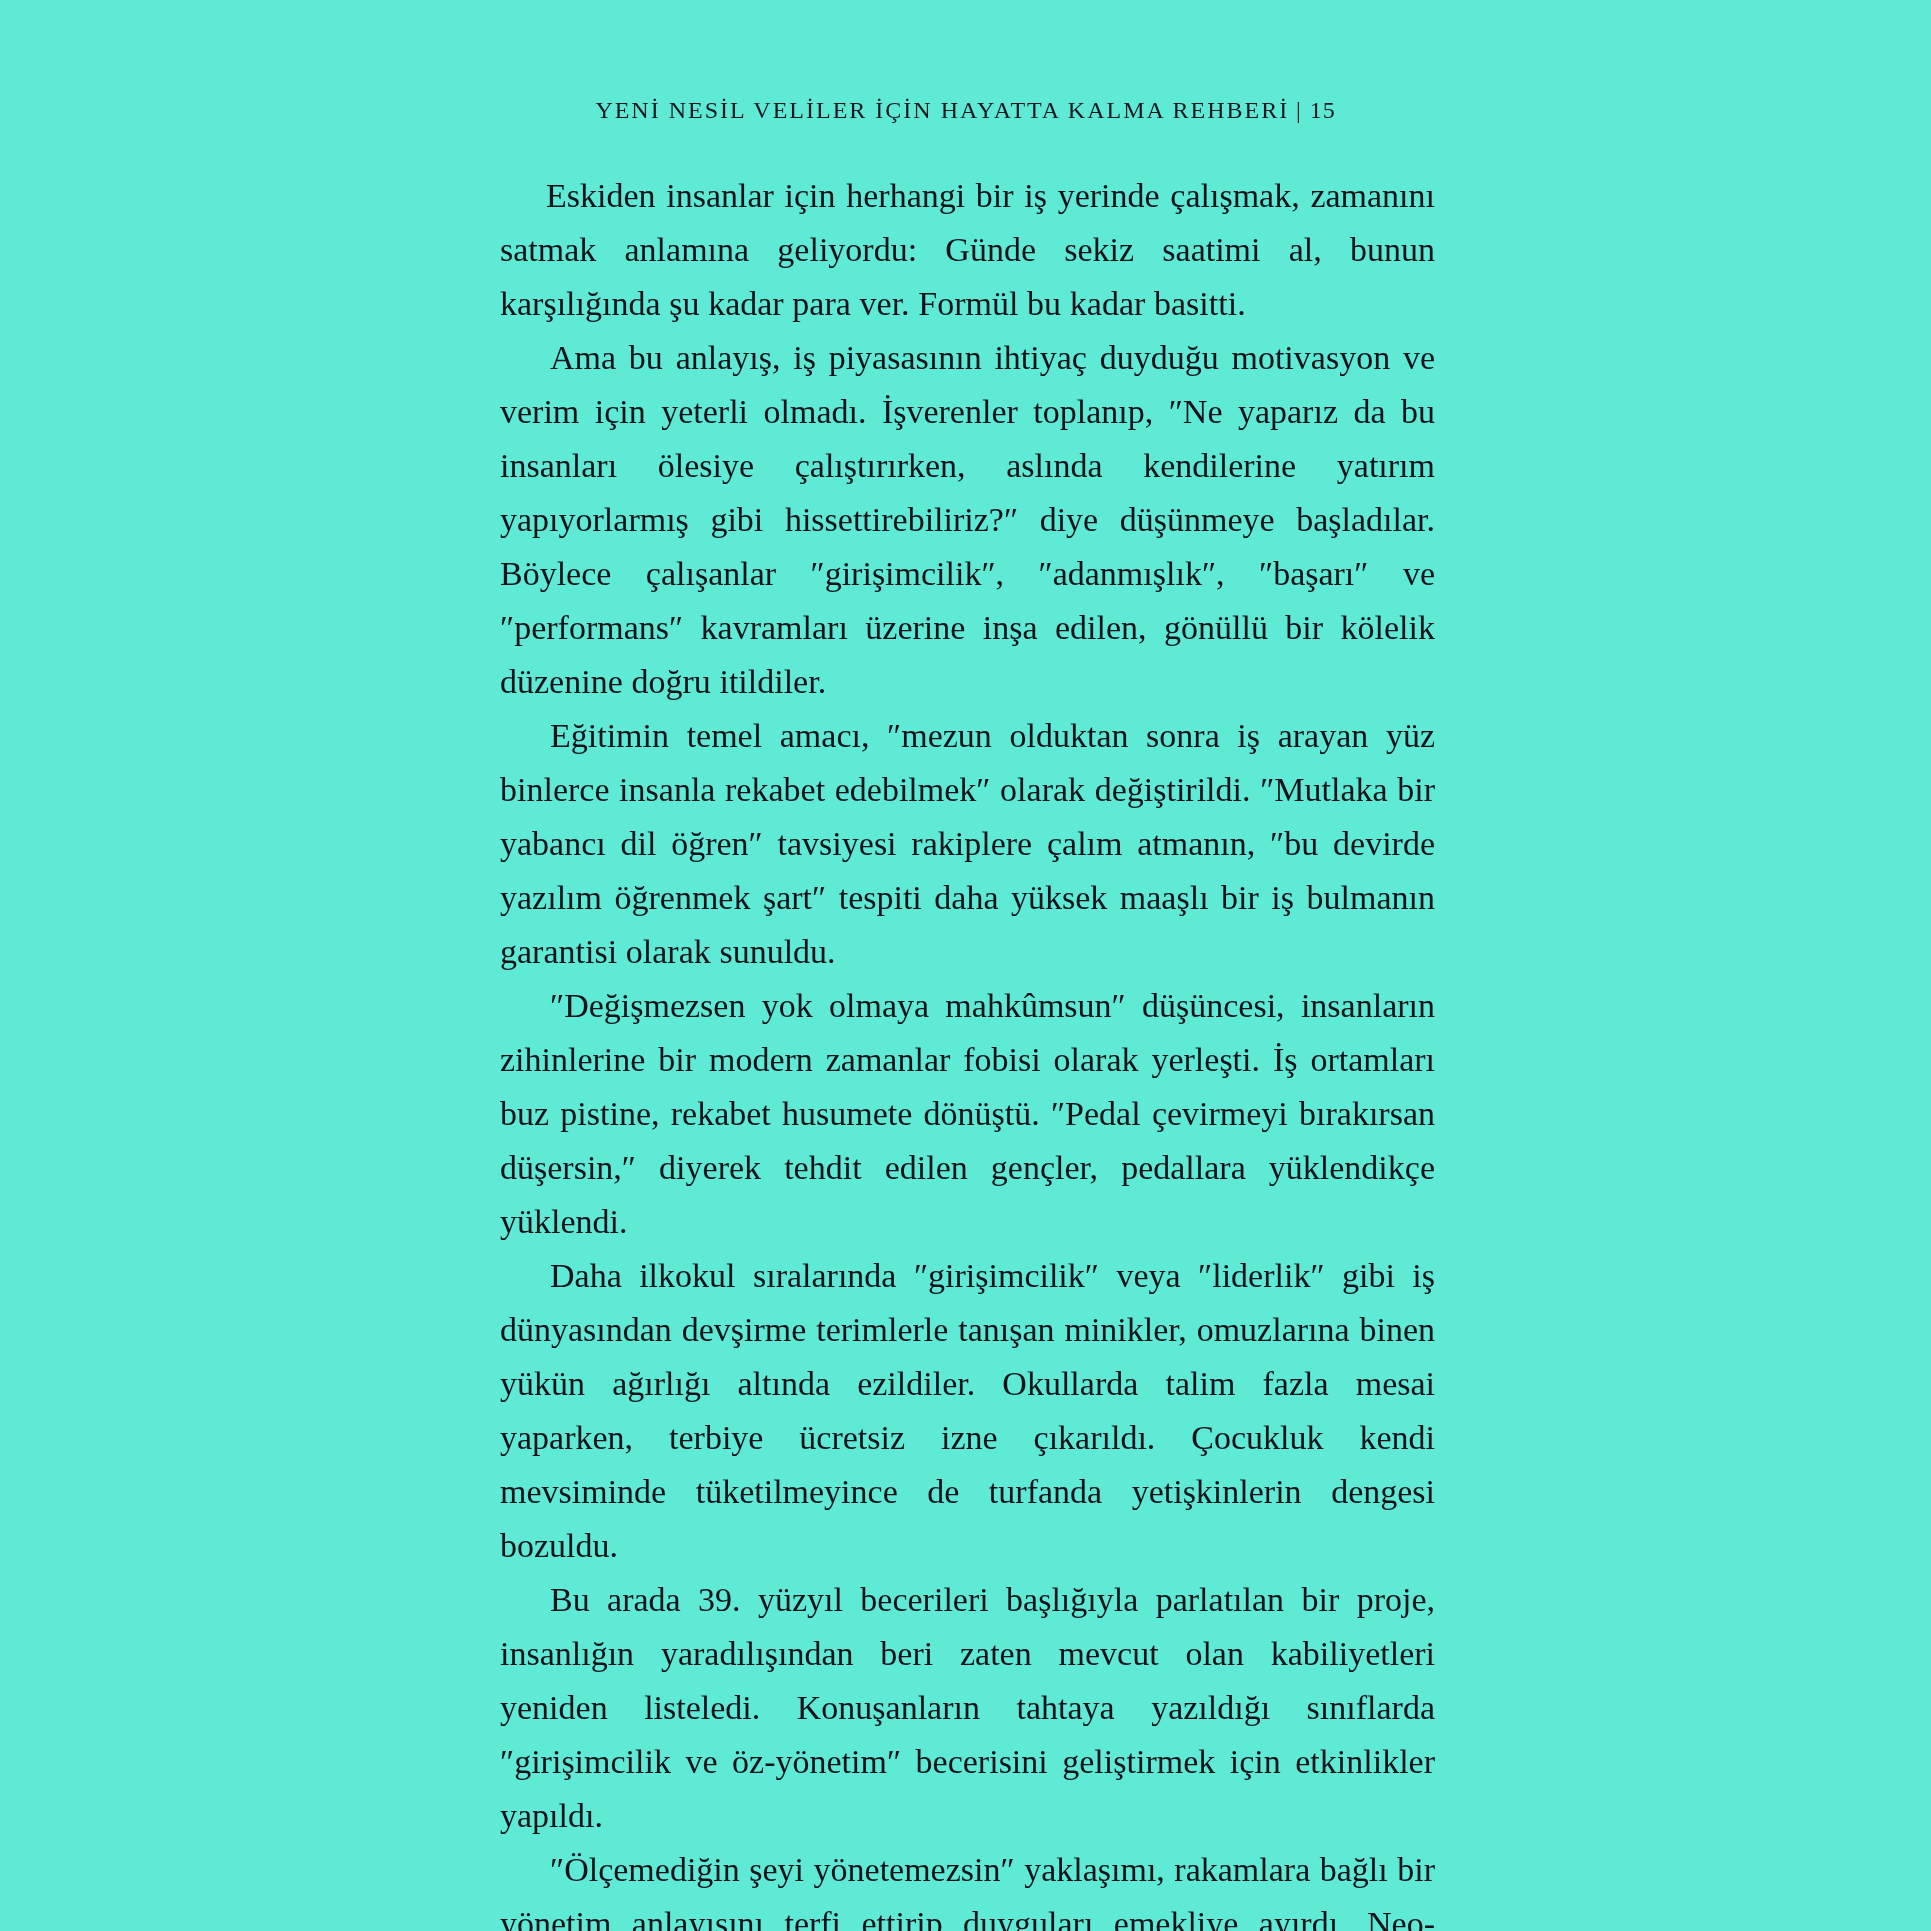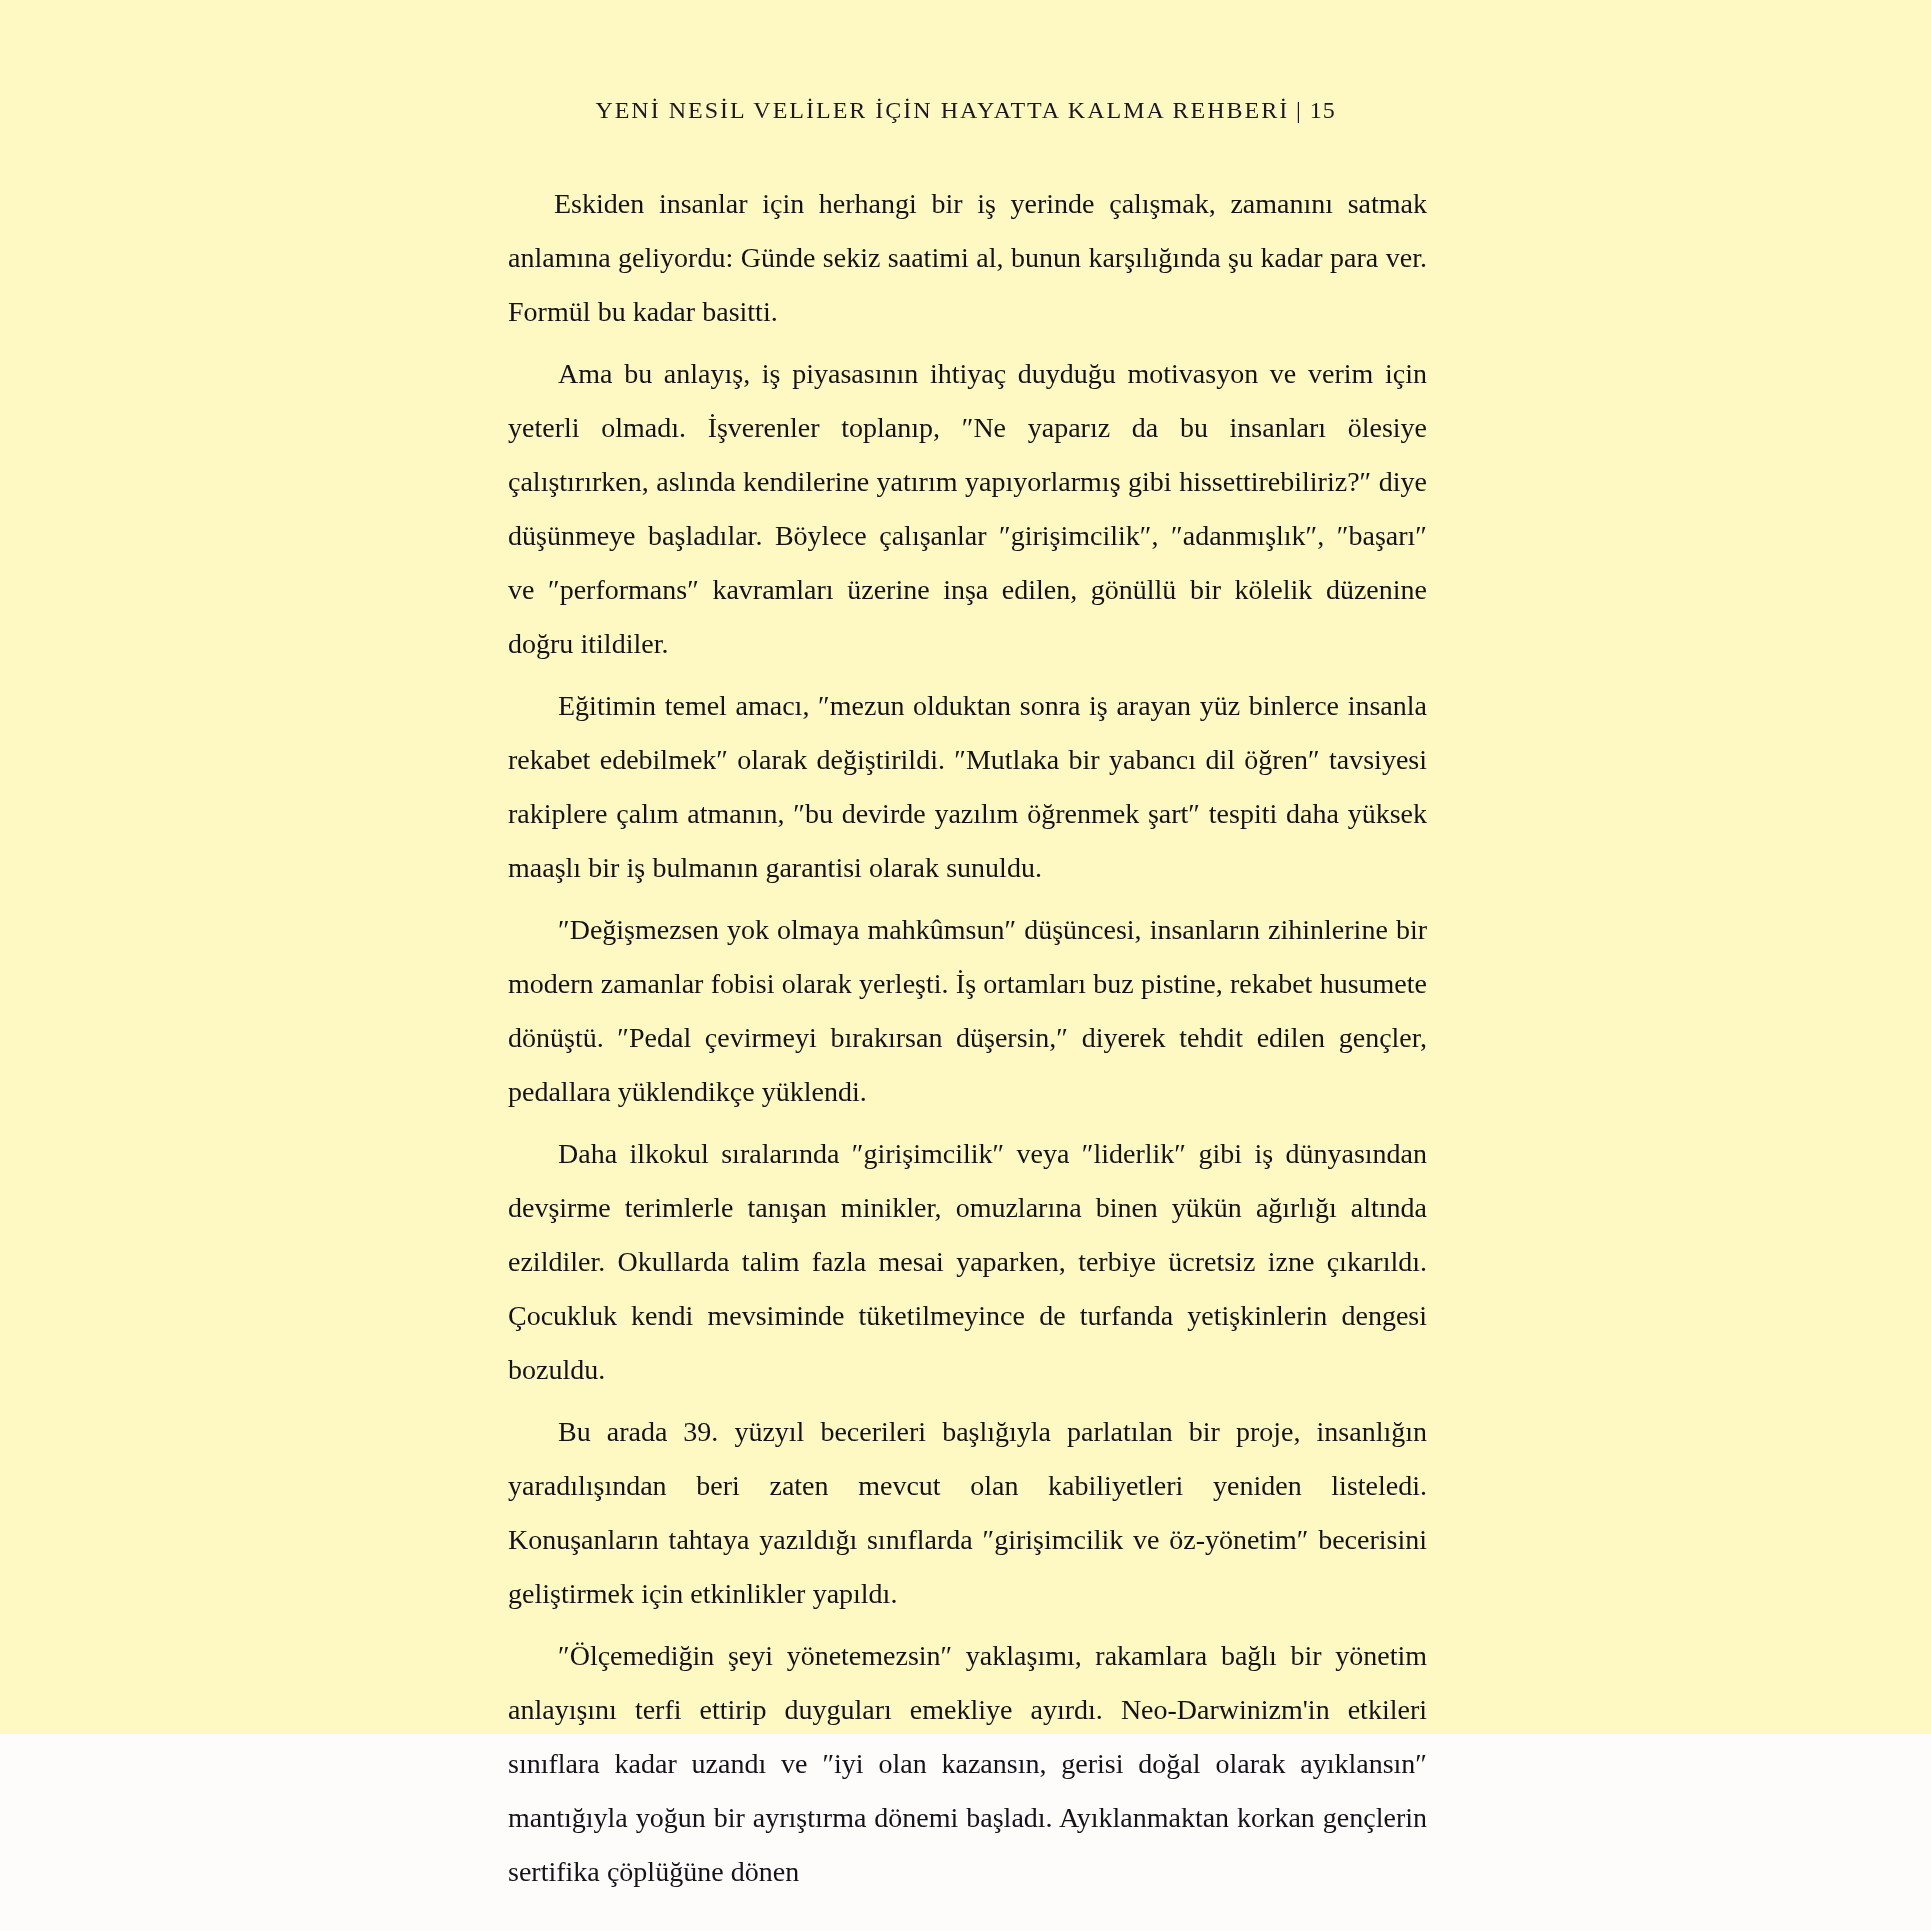--- a/index.html
+++ b/index.html
@@ -10,22 +10,22 @@
   body {
     width: 1931px;
     height: 1931px;
     font-family: "Liberation Serif", "DejaVu Serif", serif;
     color: #15131a;
     overflow: hidden;
   }
   .page {
     position: relative;
     width: 1931px;
-    height: 1734px;
-    background: #fef9c3;
+    height: 1931px;
+    background: #5eead4;
     box-sizing: border-box;
   }
   .running-head {
     position: absolute;
     top: 97px;
     left: 0;
     width: 1931px;
     text-align: center;
     font-family: "Liberation Serif", "DejaVu Serif", serif;
     font-size: 24px;
@@ -39,22 +39,22 @@
   .running-head .folio {
     letter-spacing: 1px;
   }
   .textblock {
     position: absolute;
     top: 169px;
     left: 500px;
     width: 935px;
   }
   p.para {
-    margin: 8px;
-    font-size: 28px;
+    margin: 0;
+    font-size: 34px;
     line-height: 54px;
     text-align: justify;
     text-indent: 50px;
     color: #15131a;
     hyphens: manual;
     word-spacing: 0.2px;
   }
   p.para:first-child {
     text-indent: 46px;
   }

